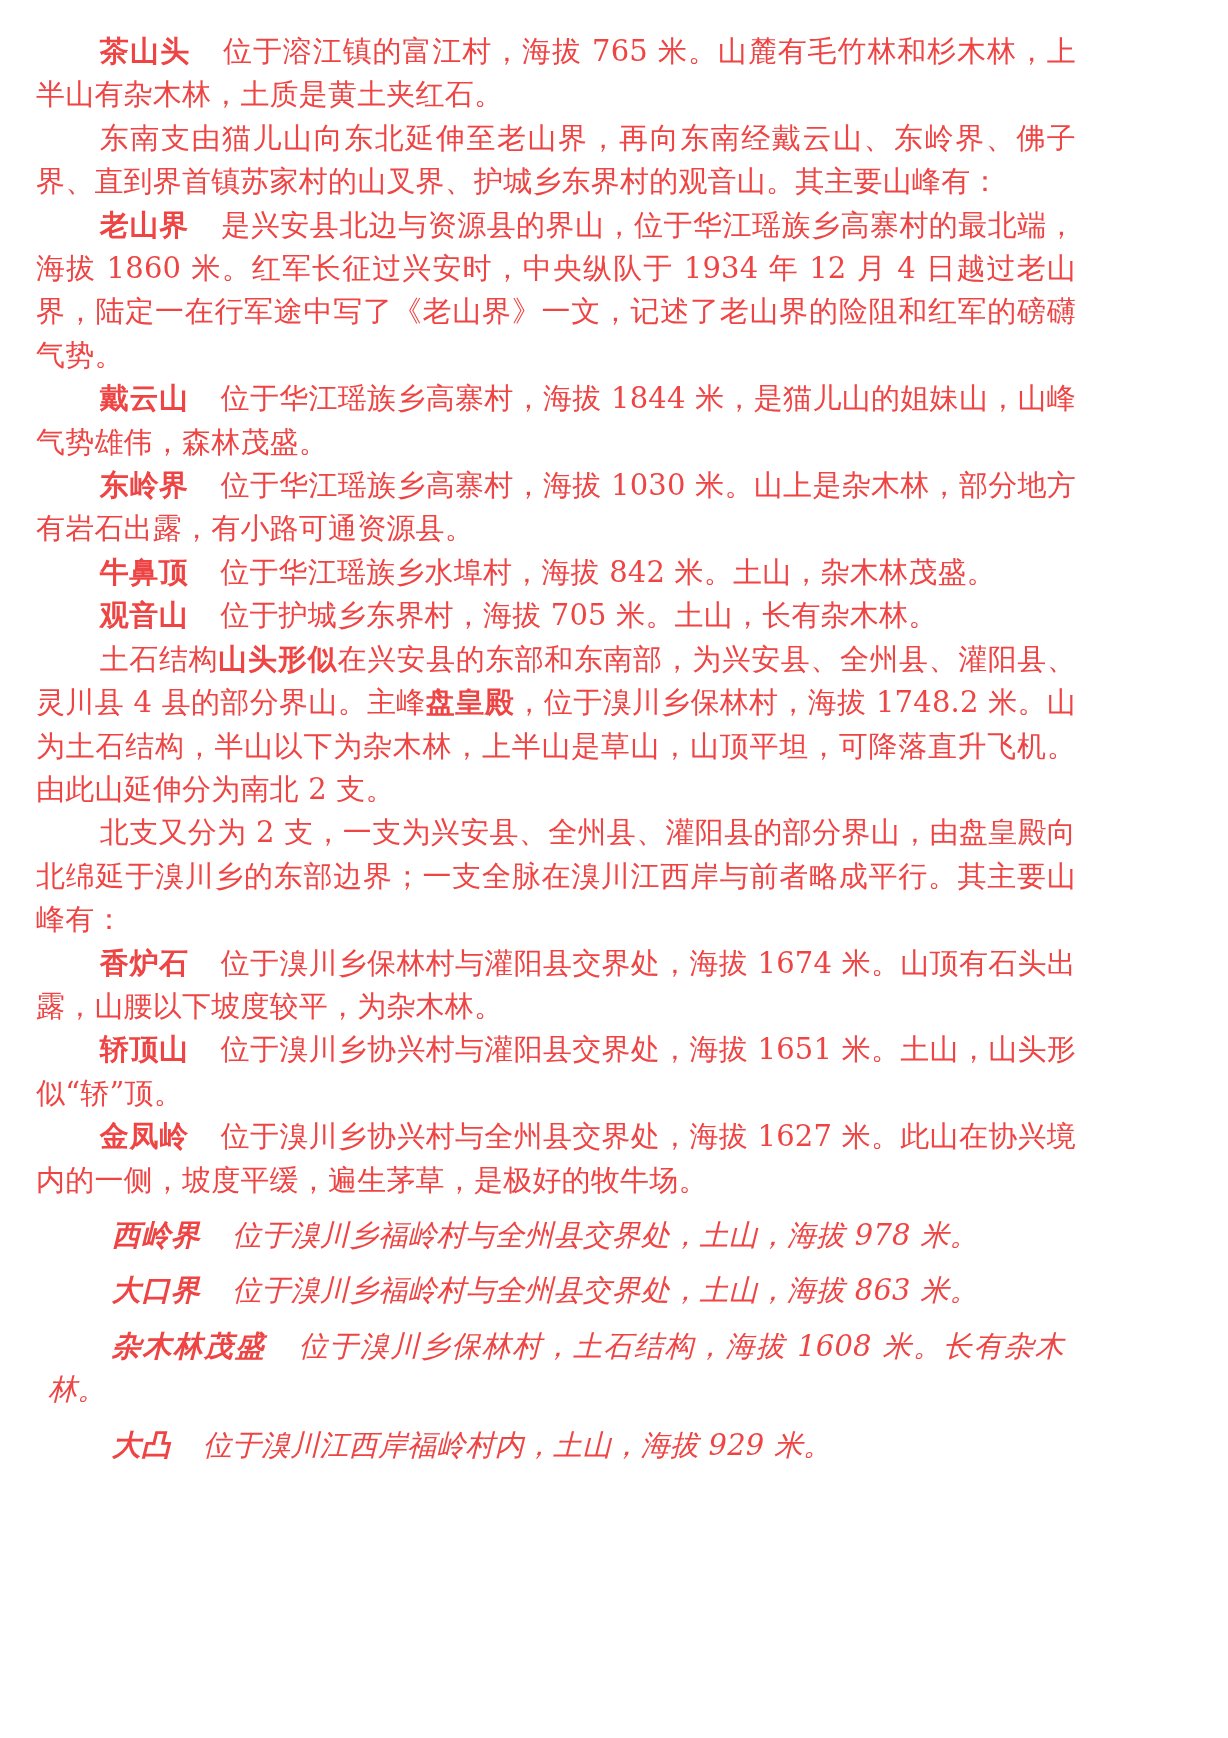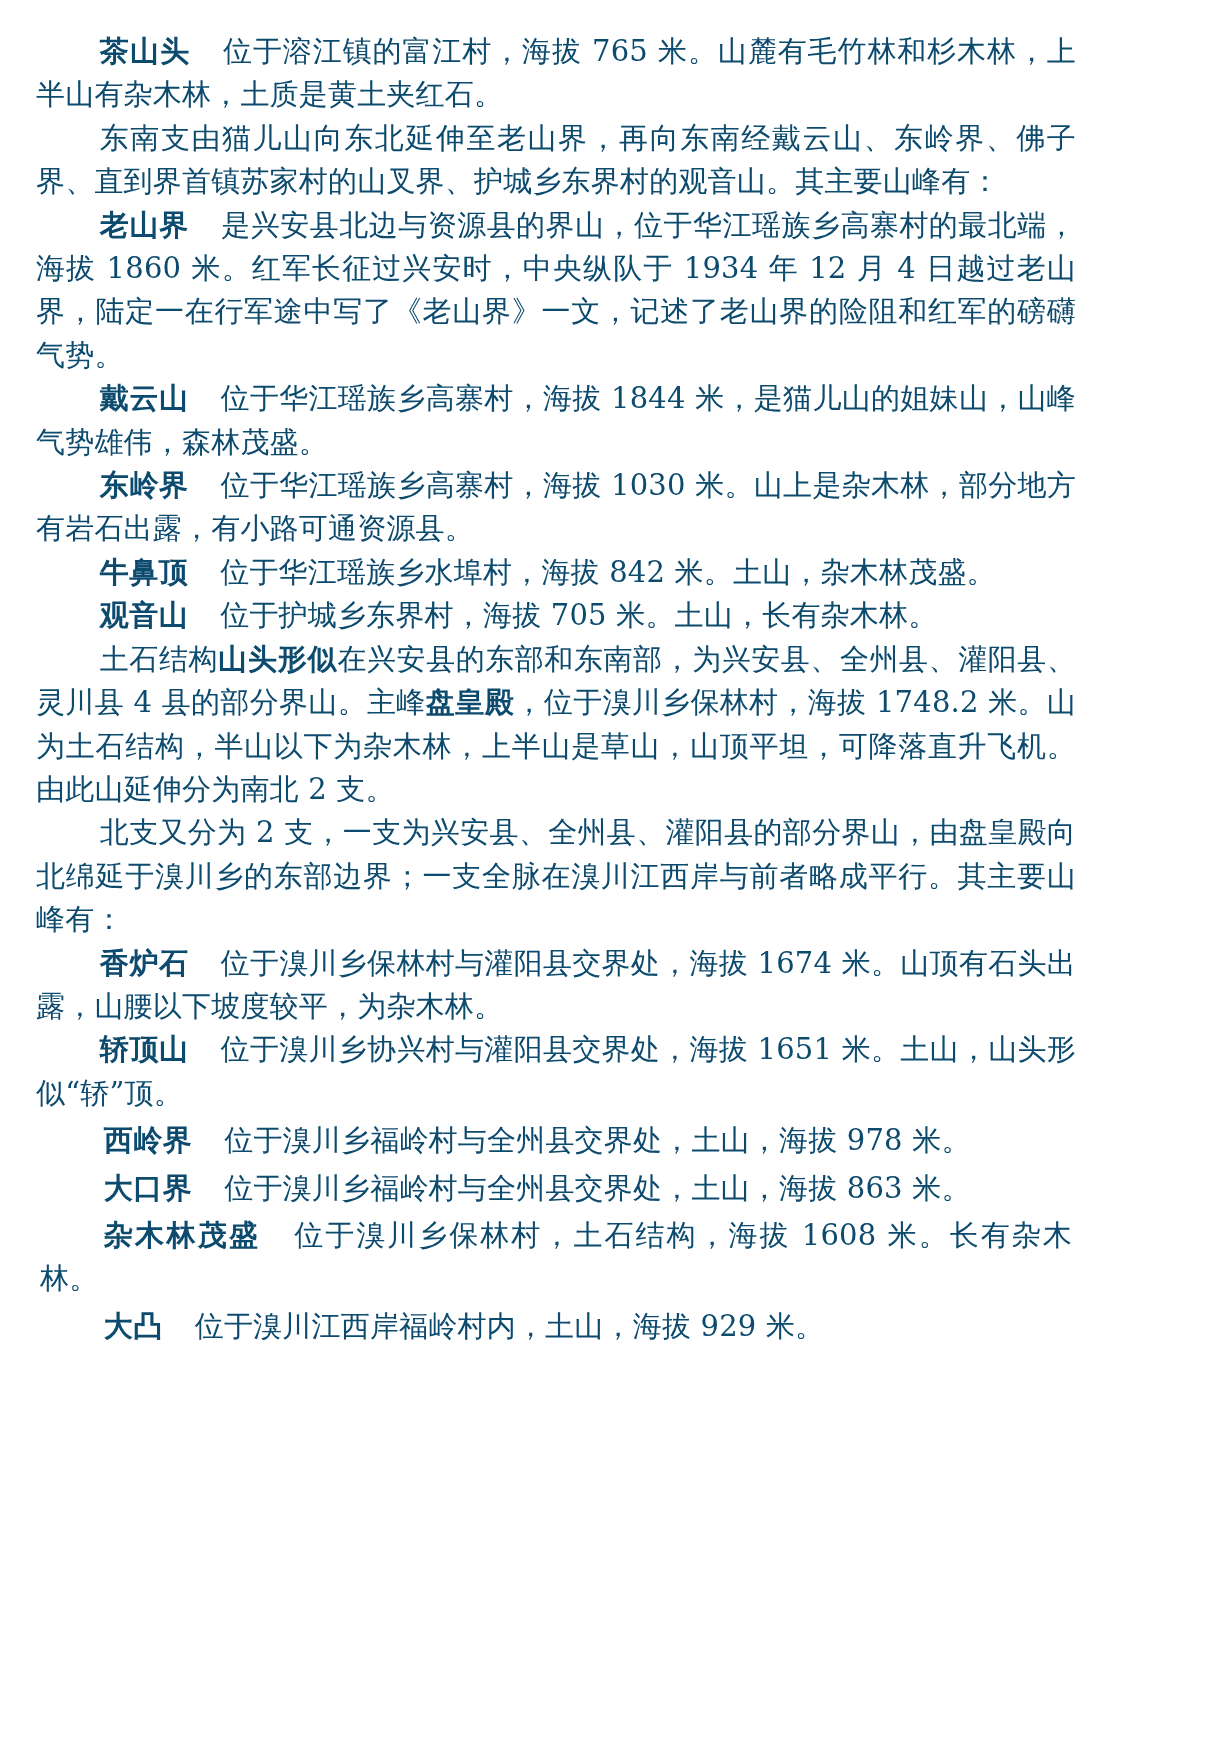--- a/index.html
+++ b/index.html
@@ -14,40 +14,41 @@
     position: relative;
   }
   .page {
     position: absolute;
     left: 36px;
     top: 30px;
     width: 1040px;
     font-family: "DejaVu Serif", "Liberation Serif", serif;
     font-size: 29px;
     line-height: 43.4px;
-    color: #0c4a6e;
+    color: #ef4444;
     text-align: justify;
     text-justify: inter-character;
     letter-spacing: 0.2px;
   }
   .para {
     margin: 0;
     text-indent: 2.2em;
   }
   .term {
     font-weight: bold;
     letter-spacing: 0.5px;
   }
   .gap {
     display: inline-block;
     width: 1.1em;
   }
   .list-entry {
-    margin: 4px;
+    margin: 12px;
     text-indent: 2.2em;
+    font-style: italic;
   }
 </style>
 </head>
 <body>
 
 <div class="page">
 
   <p class="para">
     <span class="term">茶山头</span><span class="gap"></span><span>位于溶江镇的富江村，海拔 765 米。山麓有毛竹林和杉木林，上半山有杂木林，土质是黄土夹红石。</span>
   </p>
@@ -87,20 +88,23 @@
   </p>
 
   <p class="para">
     <span class="term">香炉石</span><span class="gap"></span><span>位于溴川乡保林村与灌阳县交界处，海拔 1674 米。山顶有石头出露，山腰以下坡度较平，为杂木林。</span>
   </p>
 
   <p class="para">
     <span class="term">轿顶山</span><span class="gap"></span><span>位于溴川乡协兴村与灌阳县交界处，海拔 1651 米。土山，山头形似“轿”顶。</span>
   </p>
 
+  <p class="para">
+    <span class="term">金凤岭</span><span class="gap"></span><span>位于溴川乡协兴村与全州县交界处，海拔 1627 米。此山在协兴境内的一侧，坡度平缓，遍生茅草，是极好的牧牛场。</span>
+  </p>
 
   <p class="list-entry">
     <span class="term">西岭界</span><span class="gap"></span><span>位于溴川乡福岭村与全州县交界处，土山，海拔 978 米。</span>
   </p>
 
   <p class="list-entry">
     <span class="term">大口界</span><span class="gap"></span><span>位于溴川乡福岭村与全州县交界处，土山，海拔 863 米。</span>
   </p>
 
   <p class="list-entry">

